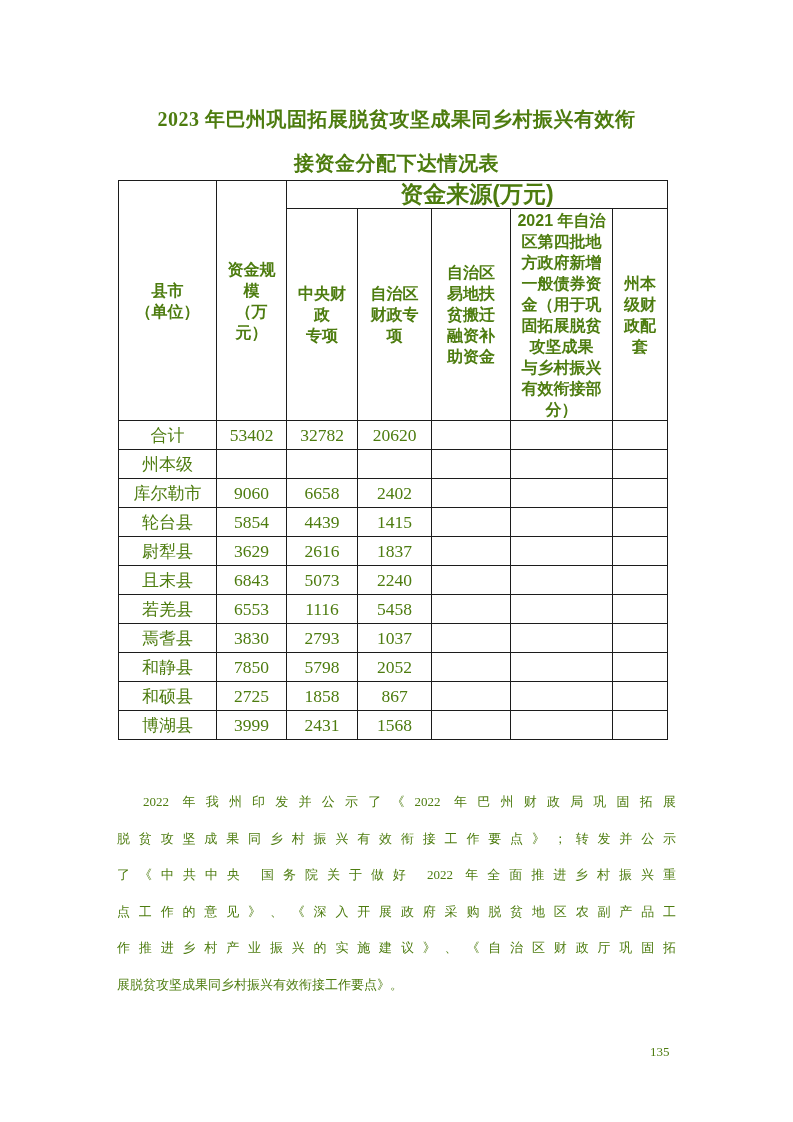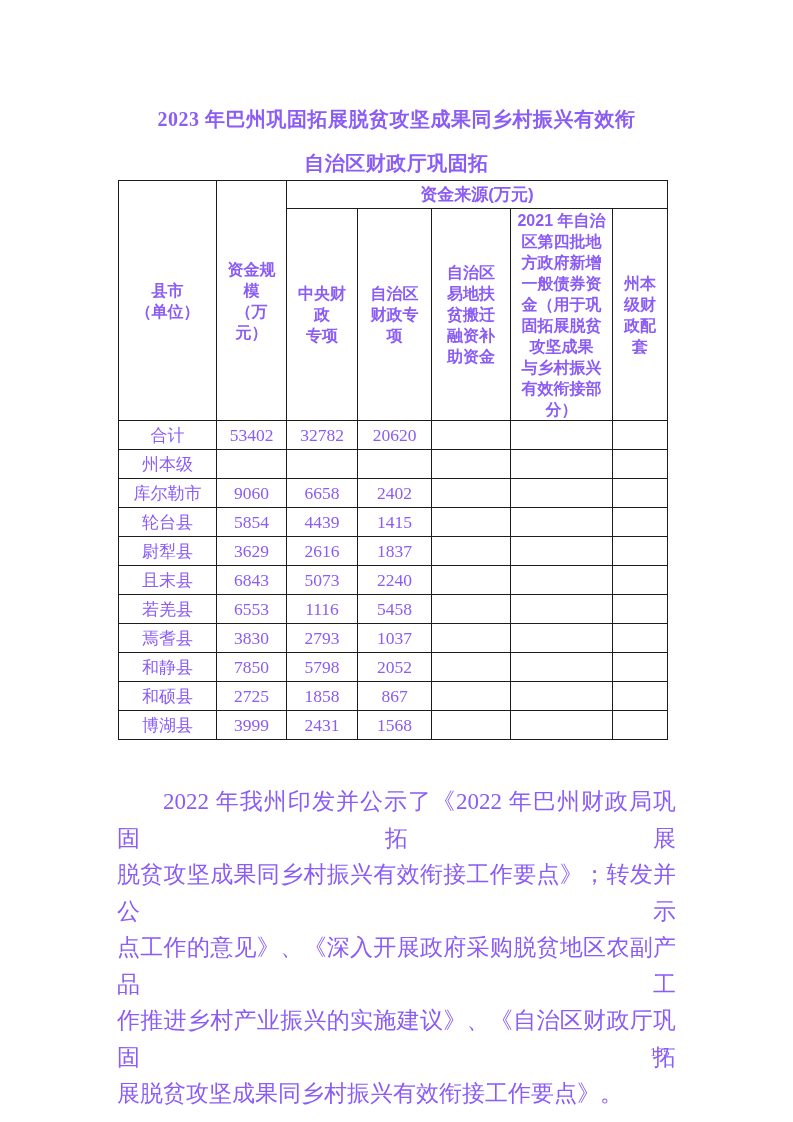--- a/index.html
+++ b/index.html
@@ -1,21 +1,21 @@
 <!DOCTYPE html>
 <html><head>
 <meta charset="utf-8">
 <style>
   html, body { margin: 0; padding: 0; background: #ffffff; }
   .page {
     position: relative;
     width: 793px;
     height: 1122px;
     background: #ffffff;
-    color: #8b5cf6;
+    color: #4d7c0f;
     font-family: "Liberation Serif", "DejaVu Serif", serif;
     overflow: hidden;
   }
 
   
   .doc-title {
     position: absolute;
     top: 97px;
     left: 0;
     width: 100%;
@@ -42,21 +42,21 @@
     vertical-align: middle;
     overflow: hidden;
   }
   table.alloc thead th {
     font-family: "Liberation Sans", "DejaVu Sans", sans-serif;
     font-weight: 700;
     font-size: 16px;
     line-height: 21px;
     white-space: pre-line;
   }
-  table.alloc thead th.th-group { font-size: 17px; }
+  table.alloc thead th.th-group { font-size: 23px; }
   table.alloc thead tr.hr1 { height: 28px; }
   table.alloc thead tr.hr2 { height: 212px; }
   table.alloc tbody tr { height: 29px; }
   table.alloc tbody td {
     font-family: "Liberation Serif", "DejaVu Serif", serif;
     font-size: 17.5px;
   }
   table.alloc tbody td.region-cell { font-size: 17px; }
 
   
@@ -72,21 +72,21 @@
     text-indent: 2em;
     letter-spacing: 0.5px;
   }
 
   
   .policy-paragraph {
     position: absolute;
     top: 784px;
     left: 117px;
     width: 559px;
-    font-size: 23px;
+    font-size: 13px;
   }
   .policy-paragraph .pline {
     line-height: 36.5px;
     text-align: justify;
     text-align-last: justify;
   }
   .policy-paragraph .pline.first { text-indent: 2em; }
   .policy-paragraph .pline.last { text-align-last: left; }
 
   
@@ -98,21 +98,21 @@
     font-family: "Liberation Serif", "DejaVu Serif", serif;
   }
 </style>
 </head>
 <body>
 
 <div class="page">
 
   <div class="doc-title">
     <div>2023 年巴州巩固拓展脱贫攻坚成果同乡村振兴有效衔</div>
-    <div>自治区财政厅巩固拓</div>
+    <div>接资金分配下达情况表</div>
   </div>
 
   <table class="alloc">
     <colgroup>
       <col style="width:98px">
       <col style="width:70px">
       <col style="width:71px">
       <col style="width:74px">
       <col style="width:79px">
       <col style="width:102px">
@@ -256,20 +256,21 @@
           <td></td>
           <td></td>
         </tr>
       </tbody>
   </table>
 
 
   <div class="policy-paragraph" id="policy-paragraph">
       <div class="pline first">2022 年我州印发并公示了《2022 年巴州财政局巩固拓展</div>
       <div class="pline">脱贫攻坚成果同乡村振兴有效衔接工作要点》；转发并公示</div>
+      <div class="pline">了《中共中央 国务院关于做好 2022 年全面推进乡村振兴重</div>
       <div class="pline">点工作的意见》、《深入开展政府采购脱贫地区农副产品工</div>
       <div class="pline">作推进乡村产业振兴的实施建议》、《自治区财政厅巩固拓</div>
       <div class="pline last">展脱贫攻坚成果同乡村振兴有效衔接工作要点》。</div>
     </div>
 
   <div class="page-number">135</div>
 
 </div>
 
 </body></html>

